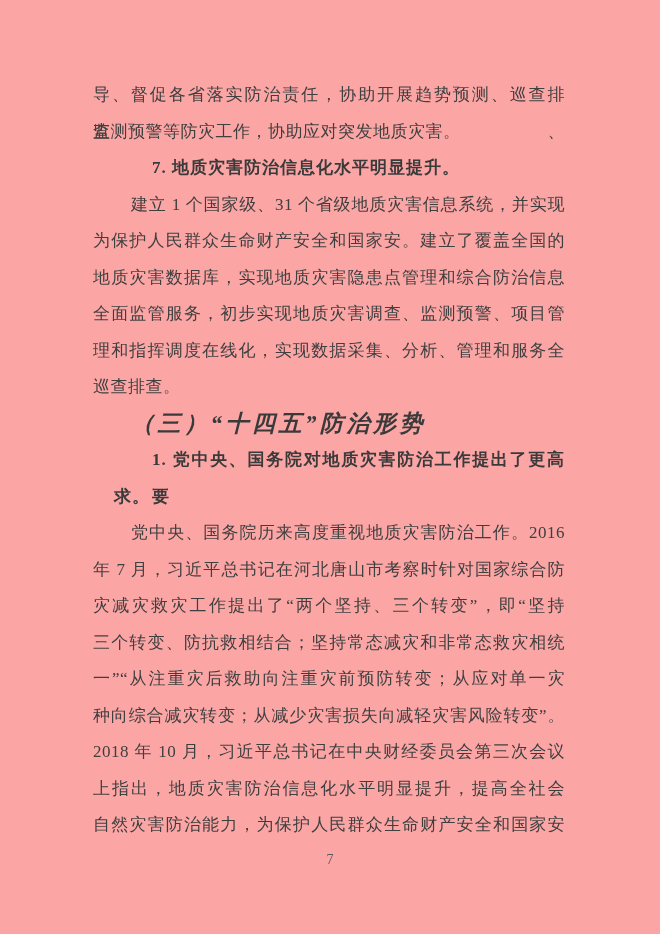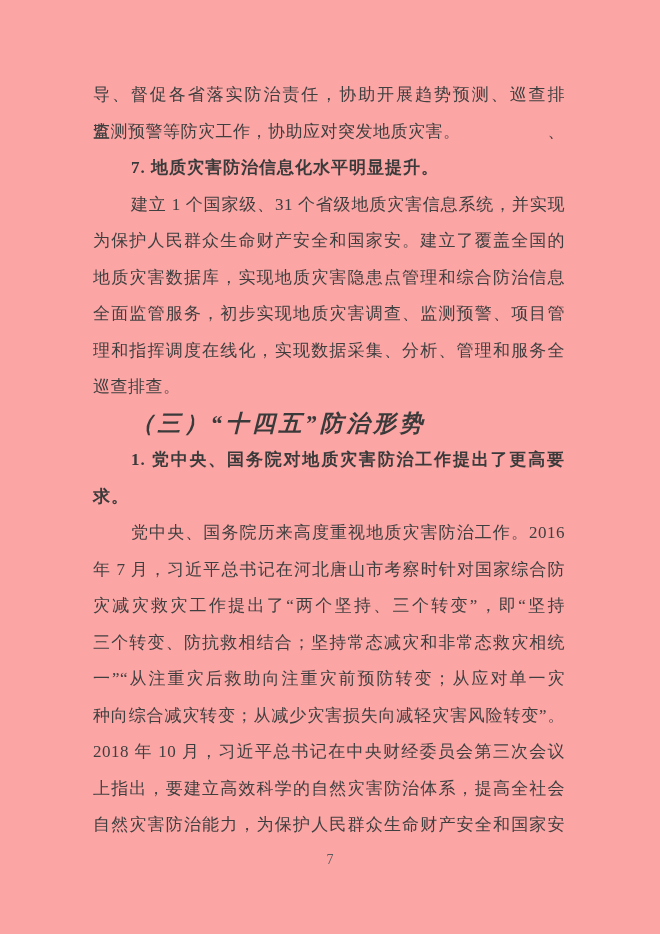--- a/index.html
+++ b/index.html
@@ -42,20 +42,21 @@
   }
   
   .line.ind {
     padding-left: 38px;
   }
   
   .line.bold {
     font-weight: 700;
     color: #3a3a3a;
     letter-spacing: 1px;
+    margin-left: 21px;
   }
   
   .line.kai {
     font-weight: 700;
     font-style: italic;
     font-size: 23px;
     letter-spacing: 3.5px;
     color: #3a3a3a;
   }
   .page-footer {
@@ -89,21 +90,21 @@
     <div class="line kai ind">（三）“十四五”防治形势</div>
     <div class="line bold ind j">1. 党中央、国务院对地质灾害防治工作提出了更高要</div>
     <div class="line bold">求。</div>
     <div class="line j ind">党中央、国务院历来高度重视地质灾害防治工作。2016</div>
     <div class="line j">年 7 月，习近平总书记在河北唐山市考察时针对国家综合防</div>
     <div class="line j">灾减灾救灾工作提出了“两个坚持、三个转变”，即“坚持</div>
     <div class="line j">三个转变、防抗救相结合；坚持常态减灾和非常态救灾相统</div>
     <div class="line j">一”“从注重灾后救助向注重灾前预防转变；从应对单一灾</div>
     <div class="line j">种向综合减灾转变；从减少灾害损失向减轻灾害风险转变”。</div>
     <div class="line j">2018 年 10 月，习近平总书记在中央财经委员会第三次会议</div>
-    <div class="line j">上指出，要建立高效科学的自然灾害防治体系，提高全社会</div>
+    <div class="line j">上指出，地质灾害防治信息化水平明显提升，提高全社会</div>
     <div class="line j">自然灾害防治能力，为保护人民群众生命财产安全和国家安</div>
   </div>
 
   <div class="page-footer">
     <span class="page-number">7</span>
   </div>
 
 </div>
 
 </body></html>

